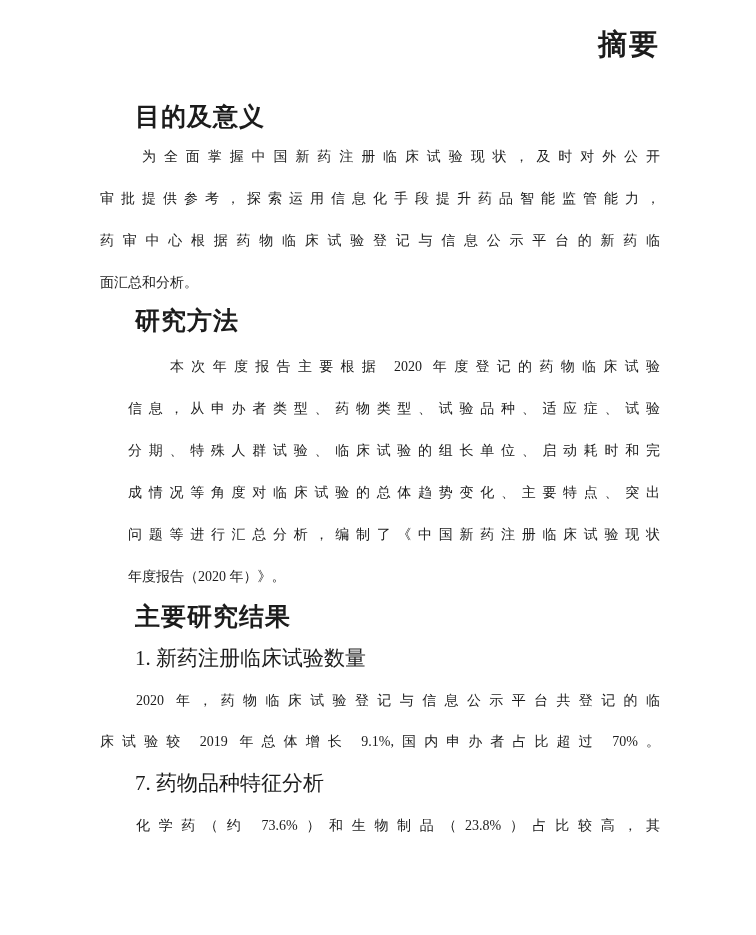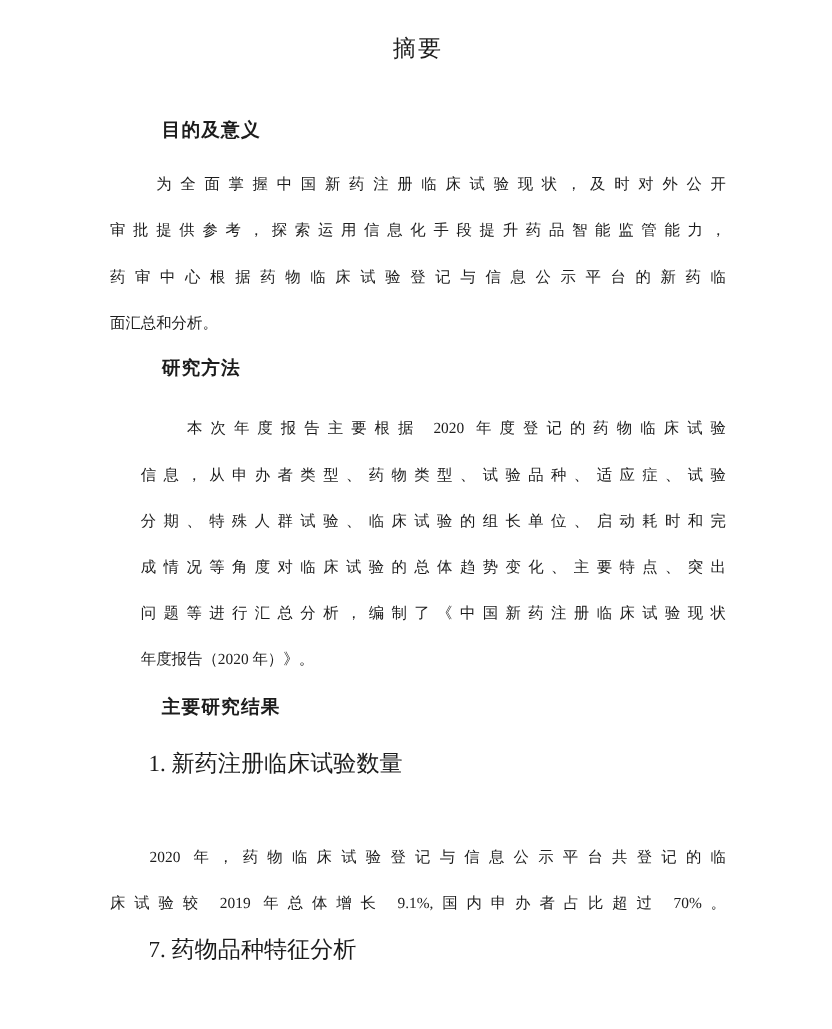--- a/index.html
+++ b/index.html
@@ -19,34 +19,34 @@
   #content {
     position: absolute;
     left: 100px;
     top: 0;
     width: 560px;
     display: flex;
     flex-direction: column;
   }
   h1.doc-title {
     margin: 27px 0 0 0;
-    font-size: 21px;
+    font-size: 29px;
     line-height: 34px;
-    font-weight: normal;
-    text-align: center;
+    font-weight: bold;
+    text-align: right;
     letter-spacing: 2px;
     font-family: "Liberation Serif", "DejaVu Serif", serif;
   }
   h2.sec-heading {
-    margin: 12px;
+    margin: 0;
     padding-left: 35px;
-    font-size: 17px;
+    font-size: 25px;
     line-height: 28px;
     font-weight: bold;
-    font-family: Liberation Serif, serif;
+    font-family: Liberation Mono, monospace;
     letter-spacing: 1px;
   }
   #heading-purpose { margin-top: 44px; }
   #heading-method  { margin-top: 5px; }
   #heading-results { margin-top: 7px; }
   .para {
     margin: 0;
     font-size: 14px;
   }
   .para.song { line-height: 42px; }
@@ -58,21 +58,21 @@
   .line {
     text-align: justify;
     text-align-last: justify;
     white-space: normal;
   }
   .line.last {
     text-align: left;
     text-align-last: left;
   }
   .para .line:first-child { text-indent: 42px; }
-  .para.kai .line:first-child { text-indent: 36px; margin-top: 44px; }
+  .para.kai .line:first-child { text-indent: 36px; }
   .item {
     margin: 0;
     padding-left: 35px;
     font-size: 21px;
     line-height: 41px;
   }
   #item-1 { margin-top: 5px; }
   #item-2 { margin-top: 1px; }
 </style>
 </head>

